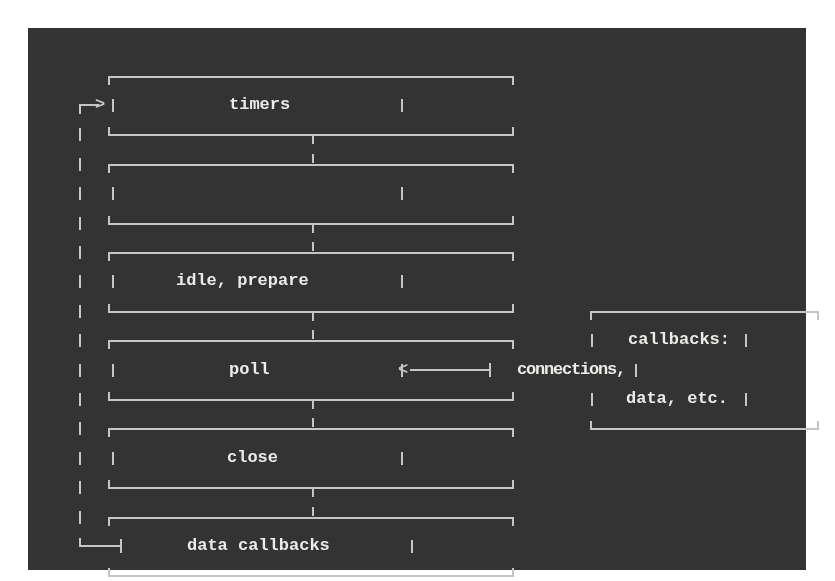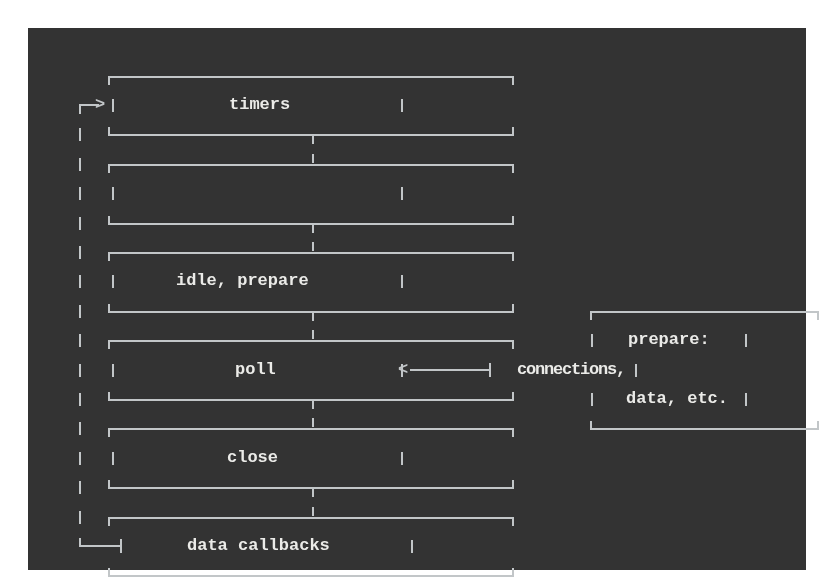--- a/index.html
+++ b/index.html
@@ -56,21 +56,21 @@
     <div class="box-top" style="left:80px;top:224px;width:406px"></div>
     <div class="vtick" style="left:84px;top:247px"></div>
     <div class="lbl" style="left:148px;top:243px">idle, prepare</div>
     <div class="vtick" style="left:373px;top:247px"></div>
     <div class="box-bottom" style="left:80px;top:276px;width:406px"></div>
     <div class="vtick h9" style="left:284px;top:284px"></div>
     <div class="vtick h9" style="left:284px;top:302px"></div>
 
     <div class="box-top" style="left:80px;top:312px;width:406px"></div>
     <div class="vtick" style="left:84px;top:336px"></div>
-    <div class="lbl" style="left:207px;top:332px">poll</div>
+    <div class="lbl" style="left:201px;top:332px">poll</div>
     <div class="vtick" style="left:373px;top:336px"></div>
     <div class="box-bottom" style="left:80px;top:364px;width:406px"></div>
     <div class="vtick h9" style="left:284px;top:372px"></div>
     <div class="vtick h9" style="left:284px;top:390px"></div>
 
     <div class="box-top" style="left:80px;top:400px;width:406px"></div>
     <div class="vtick" style="left:84px;top:424px"></div>
     <div class="lbl" style="left:199px;top:420px">close</div>
     <div class="vtick" style="left:373px;top:424px"></div>
     <div class="box-bottom" style="left:80px;top:452px;width:406px"></div>
@@ -104,21 +104,21 @@
 
     <div class="vtick h8" style="left:51px;top:510px"></div>
     <div class="hseg" style="left:51px;top:517px;width:42px"></div>
 
     <div class="arrowhead" style="left:370px;top:332px">&lt;</div>
     <div class="hseg" style="left:382px;top:341px;width:80px"></div>
     <div class="vtick h14" style="left:461px;top:335px"></div>
 
     <div class="box-top" style="left:562px;top:283px;width:229px"></div>
     <div class="vtick" style="left:563px;top:306px"></div>
-    <div class="lbl" style="left:600px;top:302px">prepare:</div>
+    <div class="lbl" style="left:600px;top:302px">callbacks:</div>
     <div class="vtick" style="left:717px;top:306px"></div>
     <div class="lbl tight" style="left:489px;top:332px">connections,</div>
     <div class="vtick" style="left:607px;top:336px"></div>
     <div class="vtick" style="left:563px;top:365px"></div>
     <div class="lbl" style="left:598px;top:361px">data, etc.</div>
     <div class="vtick" style="left:717px;top:365px"></div>
     <div class="box-bottom" style="left:562px;top:393px;width:229px"></div>
 
   </div>
 </div>

